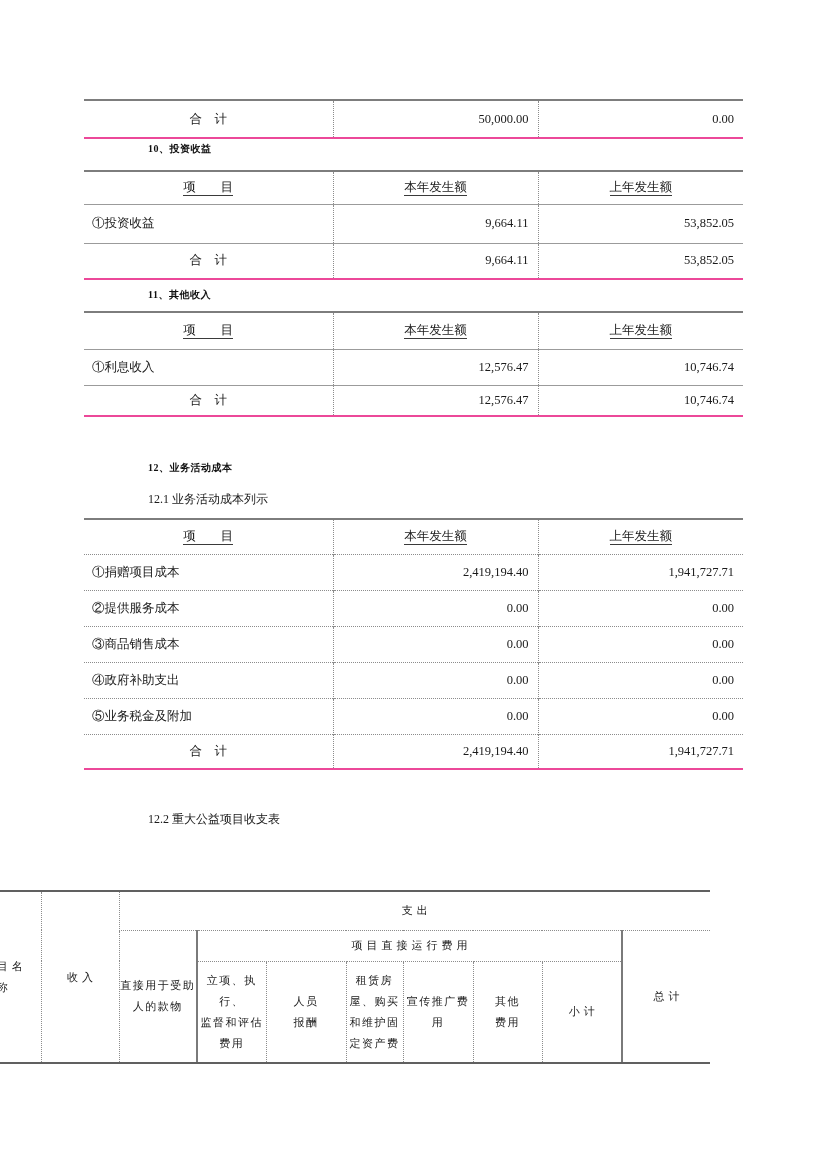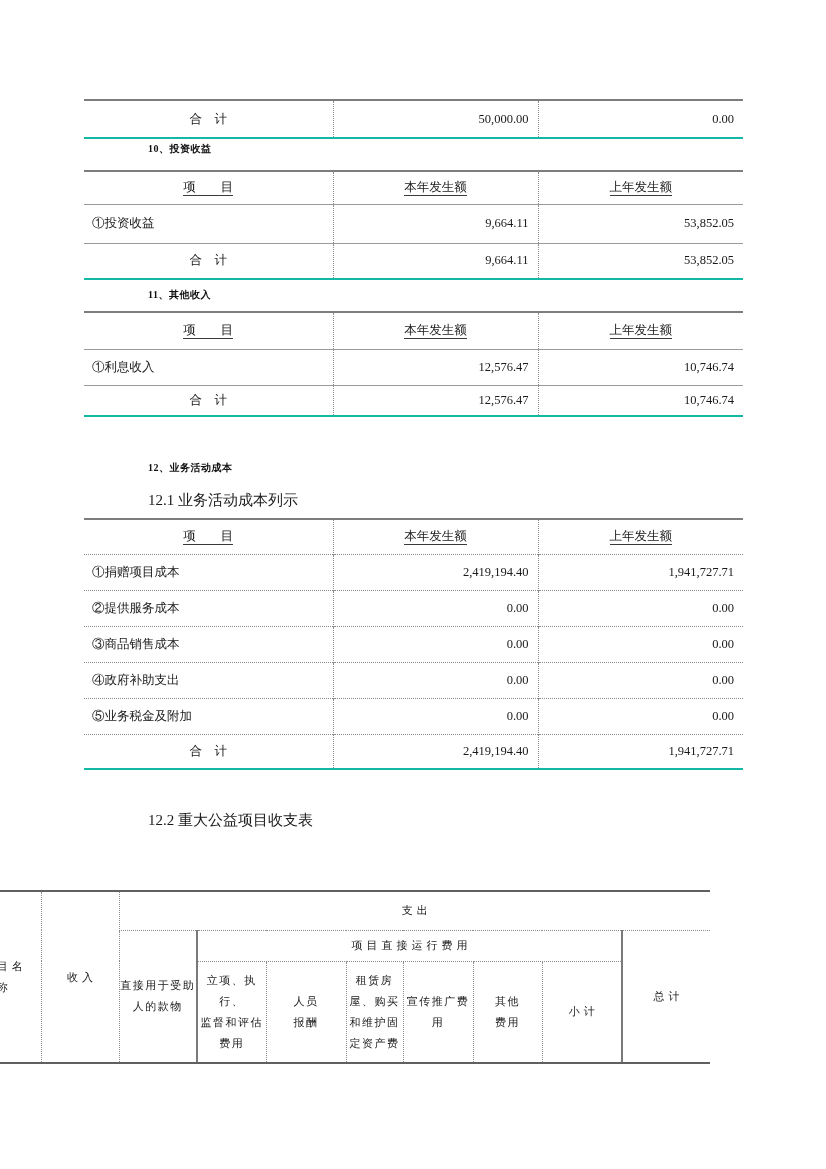--- a/index.html
+++ b/index.html
@@ -15,34 +15,34 @@
     border-collapse:collapse; table-layout:fixed;
   }
   .fin-table td {
     font-size:12.5px; color:#1a1a1a; vertical-align:middle;
     overflow:hidden; white-space:nowrap;
   }
   .fin-table .c1 { width:249px; }
   .fin-table .c2 { width:205px; border-left:1px dotted #8c8c8c; }
   .fin-table .c3 { width:205px; border-left:1px dotted #8c8c8c; }
   .fin-table tr.first td { border-top:2px solid #7d7d7d; }
-  .fin-table tr.last td  { border-bottom:2px solid #14b8a6; }
+  .fin-table tr.last td  { border-bottom:2px solid #ec4899; }
   .fin-table tr.sep-solid td  { border-top:1px solid #9b9b9b;margin-left:21px; }
   .fin-table tr.sep-dotted td { border-top:1px dotted #8c8c8c; }
   .cell-center { text-align:center; }
   .cell-left   { text-align:left; padding-left:8px; }
   .cell-num    { text-align:right; padding-right:9px; }
   .hdr-underline { border-bottom:1px solid #3a3a3a; padding-bottom:1px; }
   
   .sec-heading {
     position:absolute; left:148px; font-size:10px; font-weight:bold;
     color:#111; letter-spacing:0.5px;
   }
   .sub-heading {
-    position:absolute; left:148px; font-size:15px; font-weight:normal;
+    position:absolute; left:148px; font-size:12px; font-weight:normal;
     color:#1a1a1a;
   }
   
   .proj-table {
     position:absolute; left:-36px; top:890px; width:746px;
     border-collapse:collapse; table-layout:fixed;
   }
   .proj-table td {
     font-size:11px; color:#1a1a1a; text-align:center; vertical-align:middle;
     line-height:21px; overflow:hidden;

